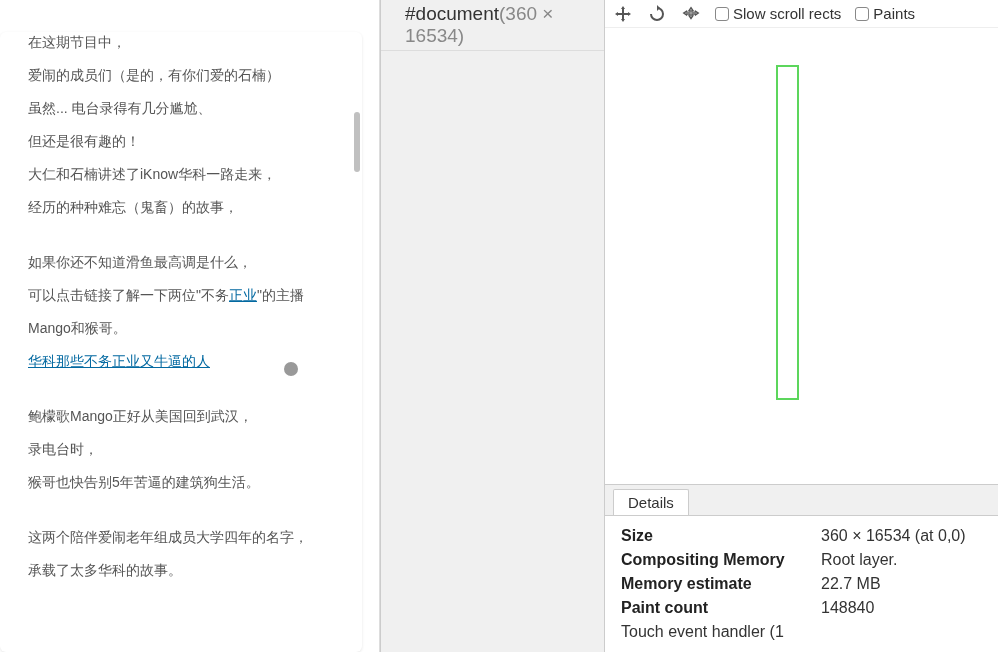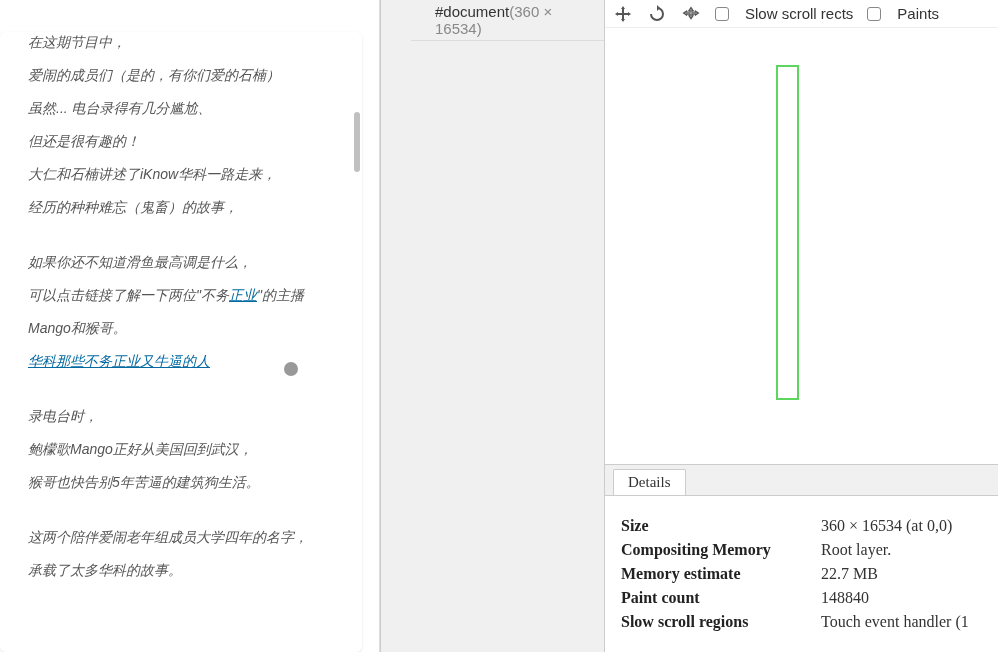--- a/index.html
+++ b/index.html
@@ -21,21 +21,20 @@
     }
     .content-scroll {
       width: 362px;
       height: 620px;
       margin-top: 32px;
       overflow: hidden;
       position: relative;
       border-radius: 6px;
       box-shadow: 0 1px 3px rgba(0,0,0,0.1);
       background: #fff;
-      font-style: italic;
     }
     .content-inner {
       padding: 0 28px;
       line-height: 1.5;
       color: #555;
     }
     .content-inner p {
       margin: 12px 0;
       font-size: 14px;
     }
@@ -63,24 +62,23 @@
     }
     .middle-panel {
       width: 225px;
       background: #f0f0f0;
       border-left: 1px solid #ccc;
       border-right: 1px solid #ccc;
     }
     .doc-header {
       background: #f0f0f0;
       padding: 3px 24px;
-      font-size: 15px;
+      font-size: 19px;
       color: #333;
       border-bottom: 1px solid #ddd;
-      margin-left: 30px;
     }
     .doc-header .dim {
       color: #888;
     }
     .right-panel {
       flex: 1;
       display: flex;
       flex-direction: column;
       background: #fff;
     }
@@ -101,21 +99,21 @@
       justify-content: center;
     }
     .toolbar-label {
       font-size: 15px;
       color: #333;
       margin-left: 4px;
     }
     .checkbox-wrap {
       display: flex;
       align-items: center;
-      gap: 12px;
+      gap: 0;
     }
     .checkbox {
       width: 14px;
       height: 14px;
       border: 1.5px solid #888;
       border-radius: 3px;
       background: #fff;
     }
     .viz-area {
       flex: 1;
@@ -144,21 +142,21 @@
       background: #fff;
       border: 1px solid #ccc;
       border-bottom: none;
       padding: 4px 14px;
       font-size: 15px;
       color: #333;
       margin-top: 4px;
       border-radius: 2px 2px 0 0;
     }
     .details-table {
-      padding: 18px 16px;
+      padding: 8px 16px;
     }
     .detail-row {
       display: flex;
       padding: 3px 0;
       font-size: 16px;
     }
     .detail-label {
       width: 200px;
       font-weight: bold;
       color: #222;
@@ -181,22 +179,22 @@
       <p>大仁和石楠讲述了iKnow华科一路走来，</p>
       <p>经历的种种难忘（鬼畜）的故事，</p>
       <p style="height:10px;"></p>
       <p>如果你还不知道滑鱼最高调是什么，</p>
       <p>
         <span>可以点击链接了解一下两位"不务</span><a href="#">正业</a><span>"的主播</span>
       </p>
       <p>Mango和猴哥。</p>
       <p><a href="#">华科那些不务正业又牛逼的人</a></p>
       <p style="height:10px;"></p>
+      <p>鲍檬歌Mango正好从美国回到武汉，</p>
       <p>录电台时，</p>
-      <p>鲍檬歌Mango正好从美国回到武汉，</p>
       <p>猴哥也快告别5年苦逼的建筑狗生活。</p>
       <p style="height:10px;"></p>
       <p>这两个陪伴爱闹老年组成员大学四年的名字，</p>
       <p>承载了太多华科的故事。</p>
     </div>
     <div class="scrollbar-track"></div>
   </div>
   <div class="dot-indicator"></div>
 </div>
 
@@ -230,21 +228,21 @@
     </div>
     <div class="checkbox-wrap">
       <div class="checkbox"></div>
       <span class="toolbar-label">Paints</span>
     </div>
   </div>
 
   <div class="viz-area">
     <div class="green-rect"></div>
 
-    <div class="details-section" style="position:absolute;left:0;right:0;bottom:0;background:#fff;font-family:Liberation Serif, serif;">
+    <div class="details-section" style="position:absolute;left:0;right:0;bottom:0;background:#fff;">
       <div class="tab-row">
         <div class="tab">Details</div>
       </div>
       <div class="details-table">
         <div class="detail-row">
           <div class="detail-label">Size</div>
           <div class="detail-value">360 × 16534 (at 0,0)</div>
         </div>
         <div class="detail-row">
           <div class="detail-label">Compositing Memory</div>
@@ -252,19 +250,18 @@
         </div>
         <div class="detail-row">
           <div class="detail-label">Memory estimate</div>
           <div class="detail-value">22.7 MB</div>
         </div>
         <div class="detail-row">
           <div class="detail-label">Paint count</div>
           <div class="detail-value">148840</div>
         </div>
         <div class="detail-row">
-          <div class="detail-label">Slow scroll regions</div>
           <div class="detail-value">Touch event handler (1</div>
         </div>
       </div>
     </div>
   </div>
 </div>
 
 </body></html>

